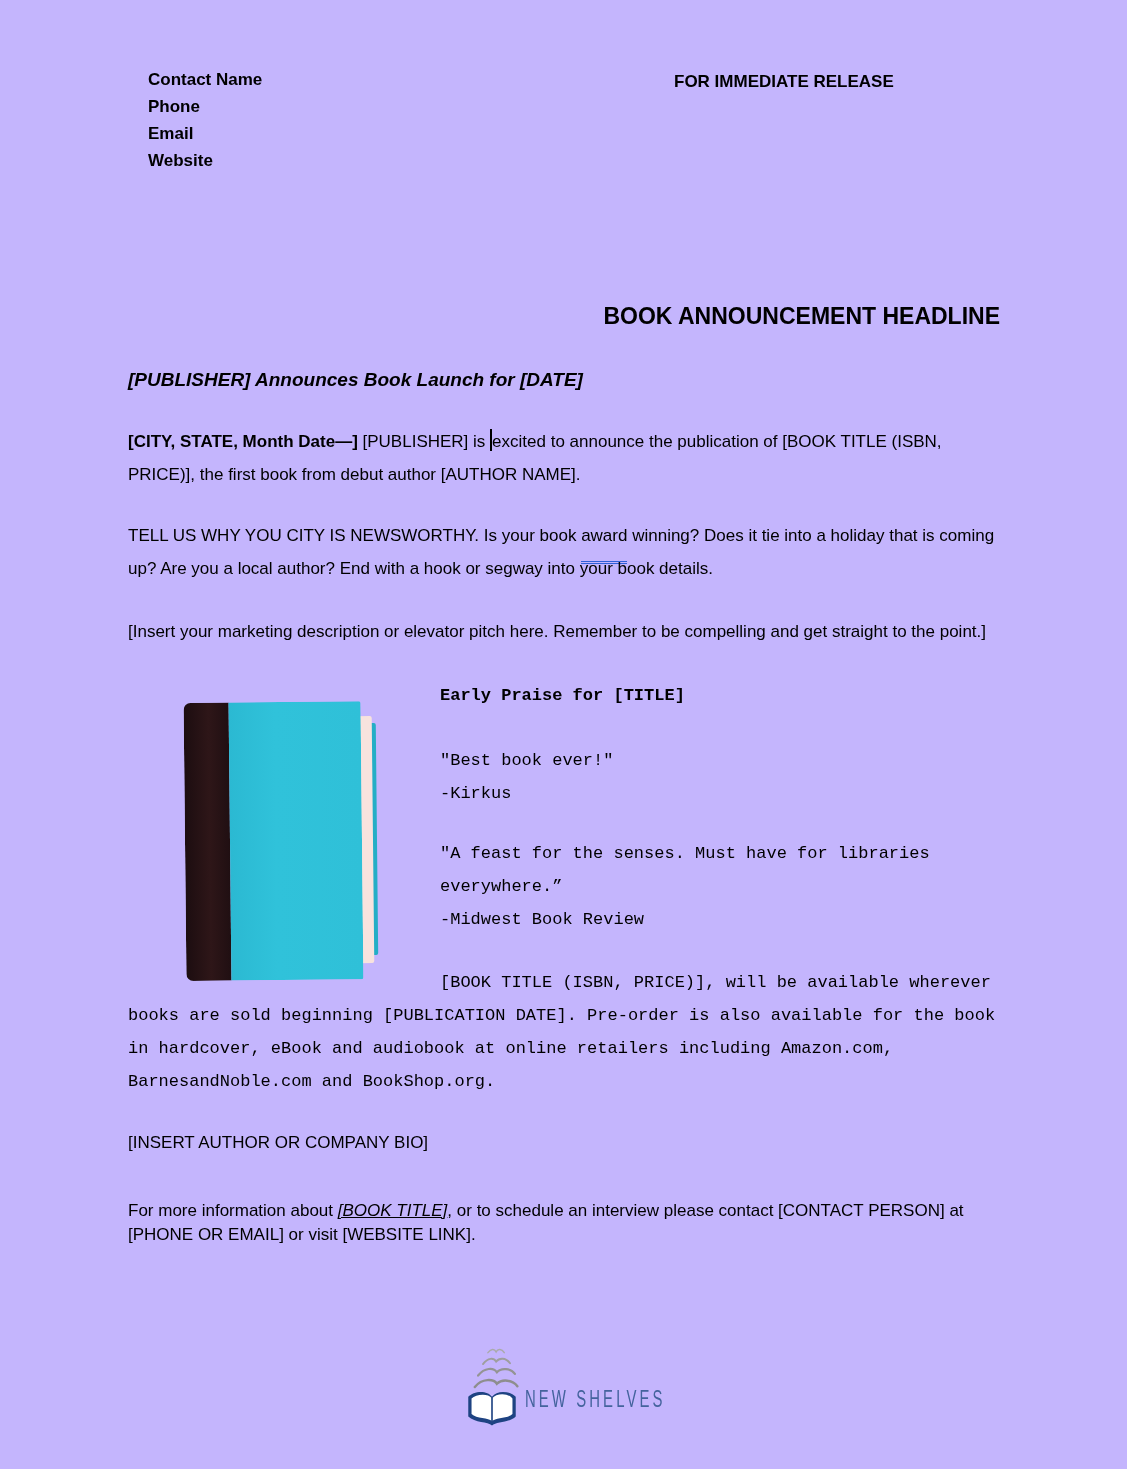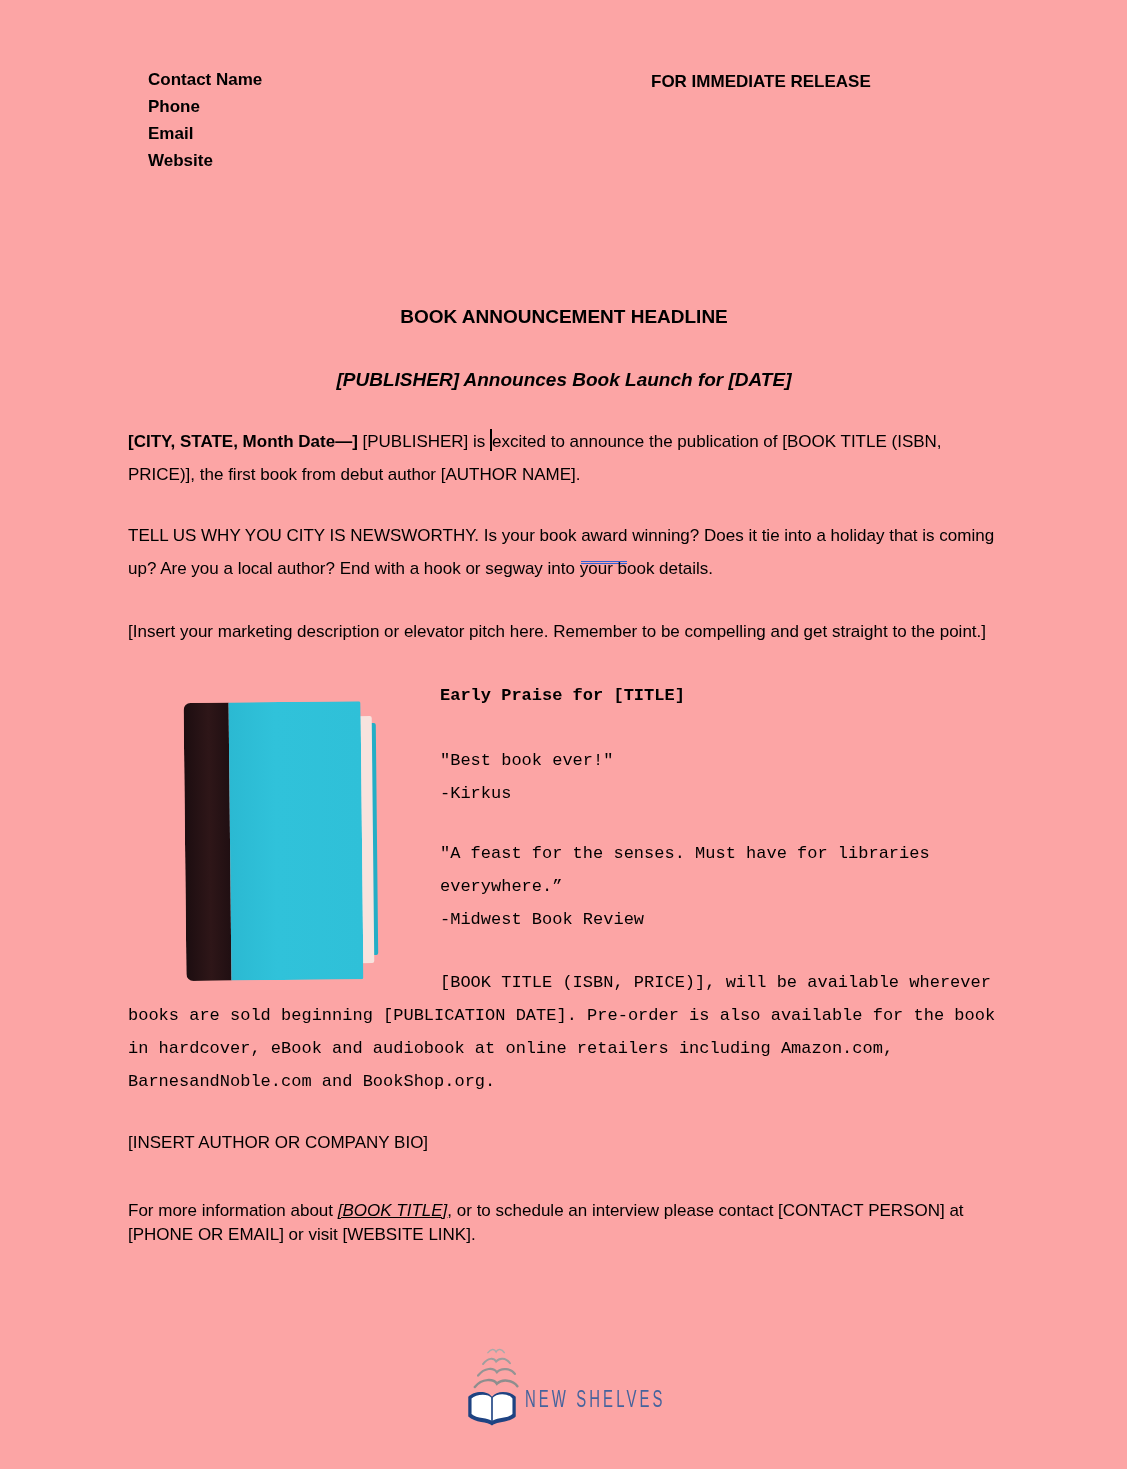--- a/index.html
+++ b/index.html
@@ -1,28 +1,28 @@
 <!DOCTYPE html>
 <html><head>
 <meta charset="utf-8">
 <style>
   html,body{margin:0;padding:0;background:#fff;}
   .page{
-    position:relative;width:1127px;height:1469px;background:#fca5a5;
+    position:relative;width:1127px;height:1469px;background:#c4b5fd;
     font-family:"Liberation Sans",sans-serif;color:#000;overflow:hidden;
   }
   .content{padding:0 127px 0 128px;}
   
   .header{position:relative;margin-top:66px;}
   .contact{margin-left:20px;}
   .contact .cline{font-weight:bold;font-size:17px;line-height:27px;}
-  .release{position:absolute;left:523px;top:2px;font-weight:bold;font-size:17px;line-height:27px;}
+  .release{position:absolute;left:546px;top:2px;font-weight:bold;font-size:17px;line-height:27px;}
   
-  .headline{font-size:19px;font-weight:bold;text-align:center;line-height:33px;margin:126px 0 0;}
-  .subheadline{font-size:19px;font-weight:bold;font-style:italic;text-align:center;line-height:33px;margin:30px 0 0;}
+  .headline{font-size:23px;font-weight:bold;text-align:right;line-height:33px;margin:126px 0 0;}
+  .subheadline{font-size:19px;font-weight:bold;font-style:italic;line-height:33px;margin:30px 0 0;}
   
   .p{font-size:17px;line-height:33px;margin:28px 0 0;}
   .p.first{margin-top:29px;}
   .p.marketing{margin-top:30px;}
   .bold{font-weight:bold;text-align:right;}
   .caret{display:inline-block;width:2px;height:22px;background:#000;vertical-align:-4px;}
   .flagged{border-bottom:3px double #3060d8;padding-bottom:16px;}
   
   .praise-flow{margin-top:31px;font-size:17px;line-height:33px;font-family:Liberation Mono, monospace;}
   .book-figure{float:left;width:312px;height:300px;margin:10px 0 0 0;}

